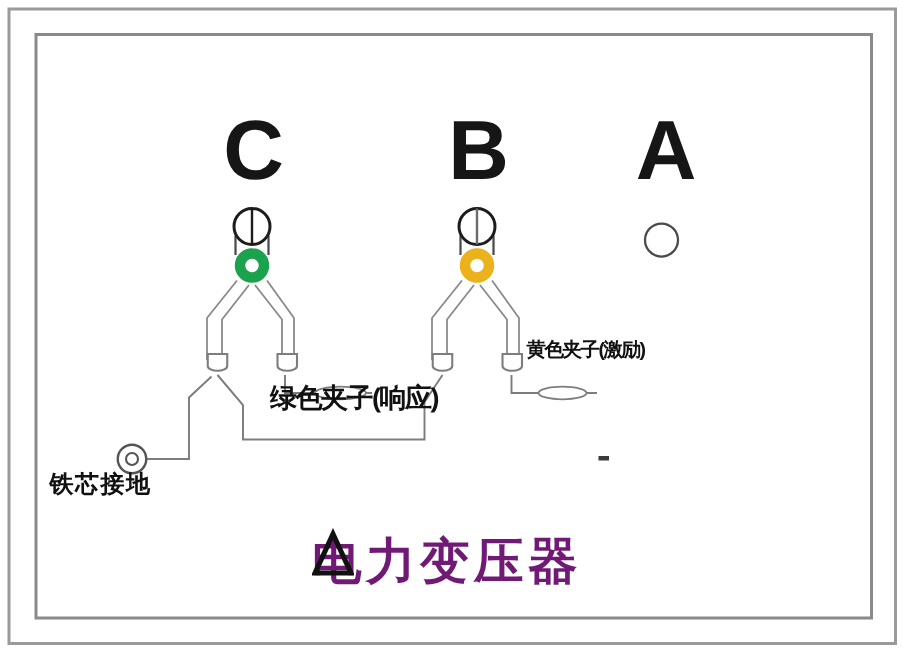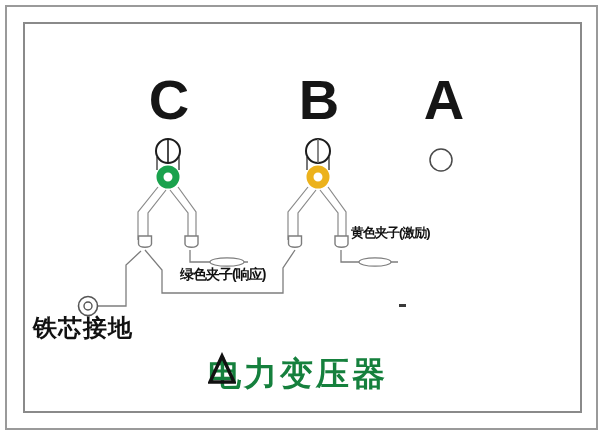--- a/index.html
+++ b/index.html
@@ -15,29 +15,29 @@
     position:absolute;top:72px;
     transform:translateX(-50%);
     font:700 56px "Liberation Sans",sans-serif;
     color:#161616;line-height:1;
   }
   .lbl{
     position:absolute;
     font-weight:700;color:#111;
     white-space:nowrap;line-height:1.1;
   }
-  .lbl-green{left:180px;top:267px;font-size:14px;letter-spacing:-1px;}
+  .lbl-green{left:180px;top:256px;font-size:18px;letter-spacing:-1px;}
   .lbl-yellow{left:351px;top:226px;font-size:13px;letter-spacing:-1px;}
-  .lbl-ground{left:33px;top:315px;font-size:24px;letter-spacing:1px;}
+  .lbl-ground{left:33px;top:315px;font-size:16px;letter-spacing:1px;}
   .title{
     position:absolute;left:302px;top:352px;
     transform:translateX(-50%);
     display:flex;align-items:center;
     font:700 33px "Liberation Serif",serif;
-    letter-spacing:3px;color:#15803d;
+    letter-spacing:3px;color:#701a75;
     white-space:nowrap;
   }
   .title .tri{display:inline-block;margin:0 3px 4px 5px;}
 </style>
 </head>
 <body>
 
 <div class="stage">
 
   <svg width="604" height="436" viewBox="0 0 604 436">

